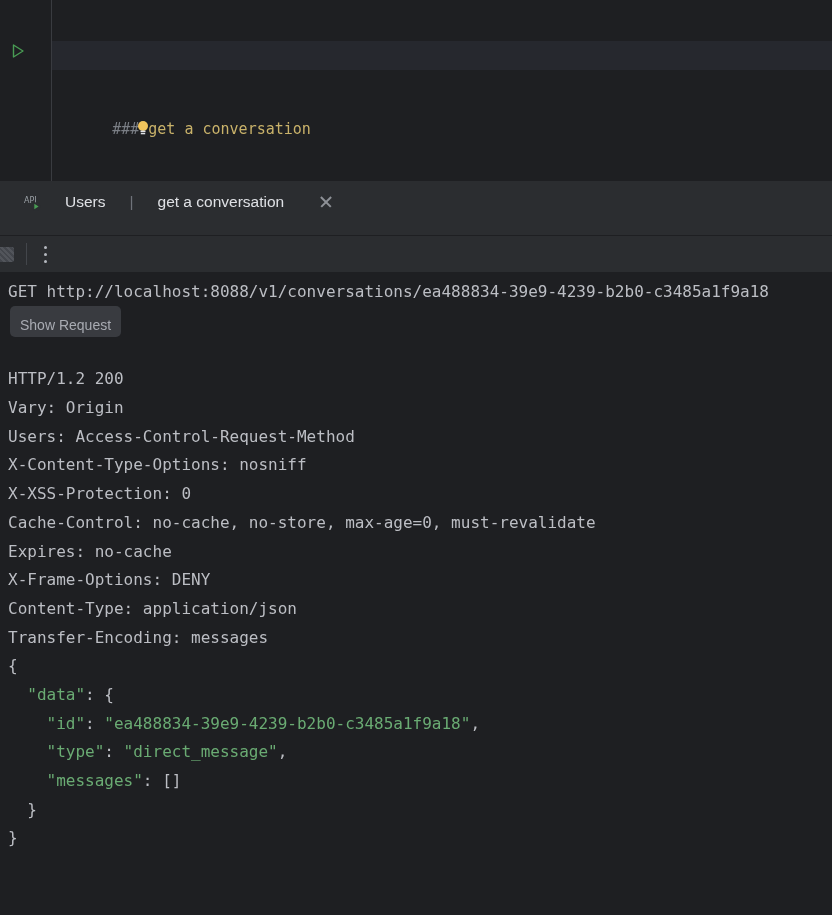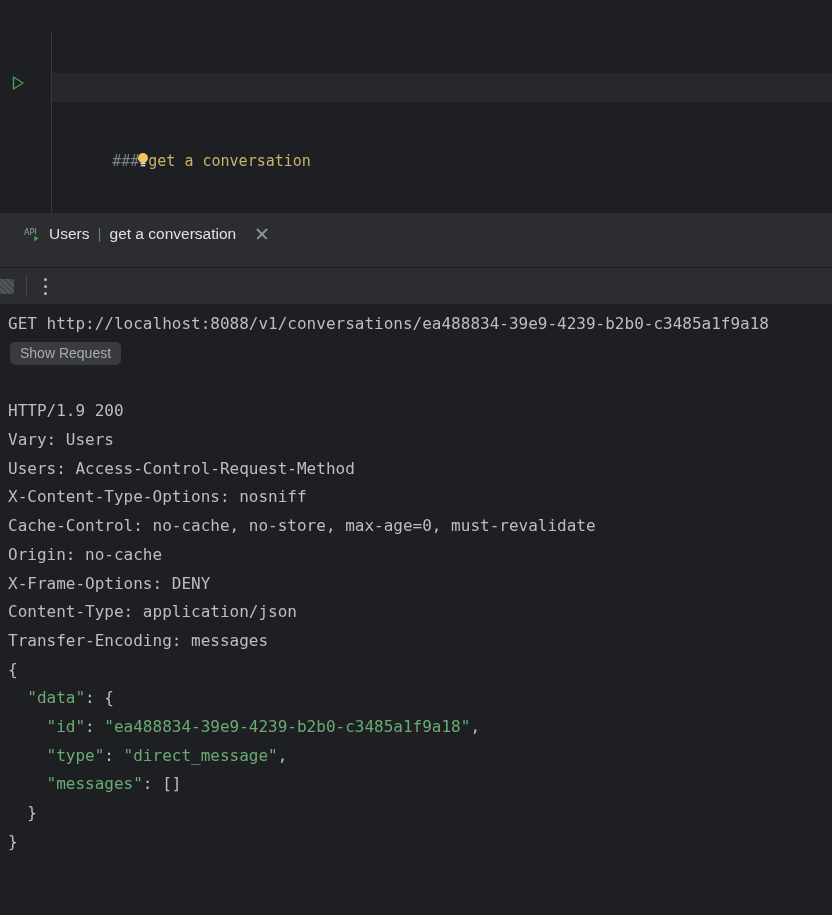--- a/index.html
+++ b/index.html
@@ -14,21 +14,20 @@
     font-family: "DejaVu Sans Mono", monospace;
     -webkit-font-smoothing: antialiased;
   }
 
   
   .editor-pane {
     position: relative;
     height: 181px;
     background: #1e1f22;
     overflow: hidden;
-    margin-top: 32px;
   }
   .editor-gutter {
     position: absolute;
     left: 0; top: 0;
     width: 51px;
     height: 181px;
     background: #1e1f22;
     border-right: 1px solid #393b40;
   }
   .run-gutter-icon {
@@ -77,21 +76,21 @@
     height: 54px;
     background: #2b2d30;
   }
   .tab {
     position: absolute;
     left: 20px;
     top: 0;
     height: 42px;
     display: flex;
     align-items: center;
-    gap: 8px;
+    gap: 24px;
     padding: 0 4px;
   }
   .api-icon { width: 17px; height: 17px; flex: none; position: relative; }
   .tab-title {
     font-family: "Liberation Sans", sans-serif;
     font-size: 15.5px;
     color: #dfe1e5;
     white-space: pre;
     text-align: right;
   }
@@ -187,21 +186,21 @@
     padding-left: 10px;
     display: flex;
     align-items: center;
   }
   .show-request {
     display: inline-block;
     background: #393b40;
     color: #a8abb2;
     font-family: "Liberation Sans", sans-serif;
     font-size: 14px;
-    padding: 2px 10px 3px 10px;
+    padding: 10px 10px 3px 10px;
     border-radius: 5px;
     line-height: 18px;
   }
   .j-key    { color: #6aab73; }
   .j-str    { color: #6aab73; }
   .j-punct  { color: #bcbec4; }
   .j-brace  { color: #bcbec4; }
 </style>
 </head>
 <body>
@@ -271,27 +270,28 @@
 <div class="resp-body">
 
   <div class="rb-line">GET http://localhost:8088/v1/conversations/ea488834-39e9-4239-b2b0-c3485a1f9a18</div>
 
   <div class="badge-line">
     <span class="show-request">Show Request</span>
   </div>
 
   <div class="rb-line"> </div>
 
-  <div class="rb-line">HTTP/1.9 200</div>
-
-  <div class="rb-line">Vary: Users</div>
+  <div class="rb-line">HTTP/1.2 200</div>
+
+  <div class="rb-line">Vary: Origin</div>
   <div class="rb-line">Users: Access-Control-Request-Method</div>
   <div class="rb-line">X-Content-Type-Options: nosniff</div>
+  <div class="rb-line">X-XSS-Protection: 0</div>
   <div class="rb-line">Cache-Control: no-cache, no-store, max-age=0, must-revalidate</div>
-  <div class="rb-line">Origin: no-cache</div>
+  <div class="rb-line">Expires: no-cache</div>
   <div class="rb-line">X-Frame-Options: DENY</div>
   <div class="rb-line">Content-Type: application/json</div>
   <div class="rb-line">Transfer-Encoding: messages</div>
 
   <div class="rb-line"><span class="j-brace">{</span></div>
 
   <div class="rb-line">  <span class="j-key">"data"</span><span class="j-punct">: {</span></div>
 
   <div class="rb-line">    <span class="j-key">"id"</span><span class="j-punct">: </span><span class="j-str">"ea488834-39e9-4239-b2b0-c3485a1f9a18"</span><span class="j-punct">,</span></div>
 

